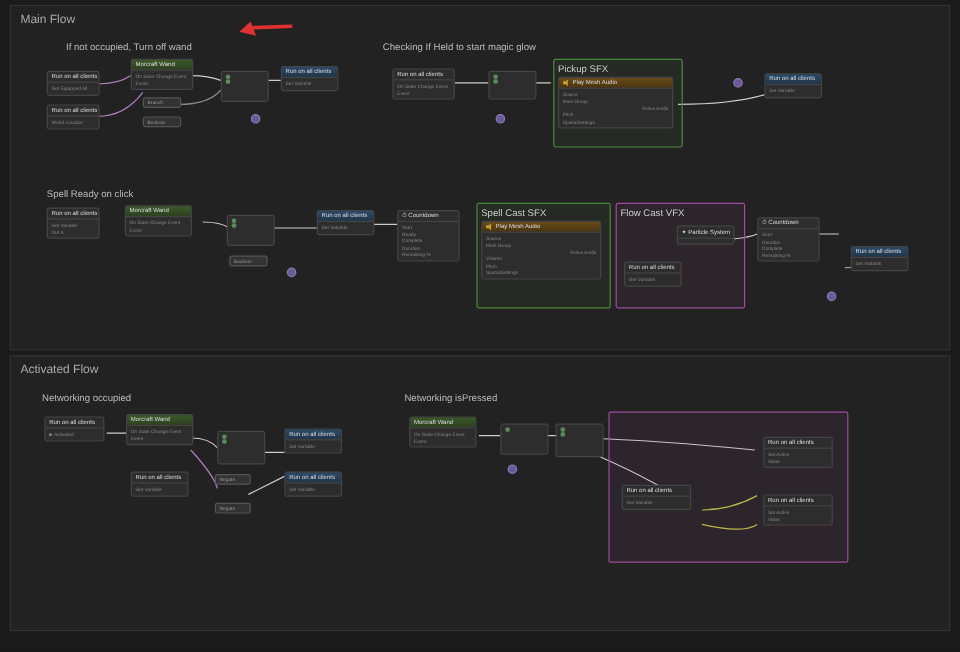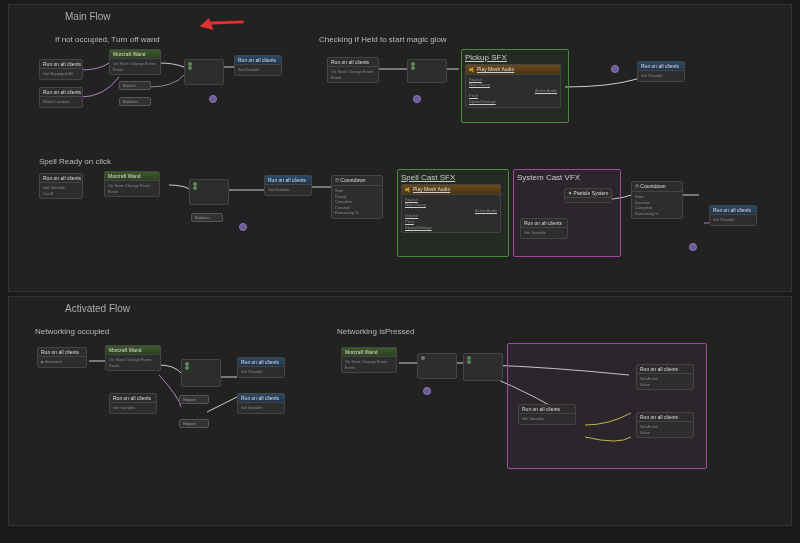--- a/index.html
+++ b/index.html
@@ -17,21 +17,20 @@
     background: #222;
     border: 1px solid #333;
     margin: 4px 8px;
     padding: 4px;
     position: relative;
   }
   .section-title {
     color: #aaa;
     font-size: 10px;
     padding: 2px 4px 6px 4px;
-    margin-left: 48px;
   }
   .subsection-label {
     color: #bbb;
     font-size: 8px;
     position: absolute;
   }
   .node {
     position: absolute;
     background: #2d2d2d;
     border: 1px solid #444;
@@ -63,21 +62,21 @@
     padding: 1px 3px;
     font-size: 4px;
     color: #999;
   }
   .colored-box {
     position: absolute;
     border: 1px solid;
     border-radius: 2px;
     padding: 3px;
   }
-  .colored-box.green { border-color: #4a8a3a; background: rgba(74,138,58,0.08); text-decoration: underline; }
+  .colored-box.green { border-color: #4a8a3a; background: rgba(74,138,58,0.08); }
   .colored-box.magenta { border-color: #a04a9a; background: rgba(160,74,154,0.08); }
   .colored-box-title {
     font-size: 8px;
     color: #ccc;
     padding-bottom: 2px;
   }
   .dot {
     position: absolute;
     width: 8px;
     height: 8px;
@@ -300,21 +299,21 @@
             <span>Pitch</span>
           </div>
         <div class="port-row">
             <span>SpatialSettings</span>
           </div>
       </div>
     </div>
   </div>
 
   <div class="colored-box magenta" style="top:164px; left:504px; width:108px; height:88px;">
-    <div class="colored-box-title">System Cast VFX</div>
+    <div class="colored-box-title">Flow Cast VFX</div>
     <div class="node" style="position:absolute; top:18px; left:50px; width:48px;">
       <div class="node-header">✦ <span>Particle System</span></div>
       <div class="node-body"></div>
     </div>
     <div class="node" style="position:absolute; top:48px; left:6px; width:48px;">
       <div class="node-header"><span>Run on all clients</span></div>
       <div class="node-body"><span>Get Variable</span></div>
     </div>
   </div>
 

